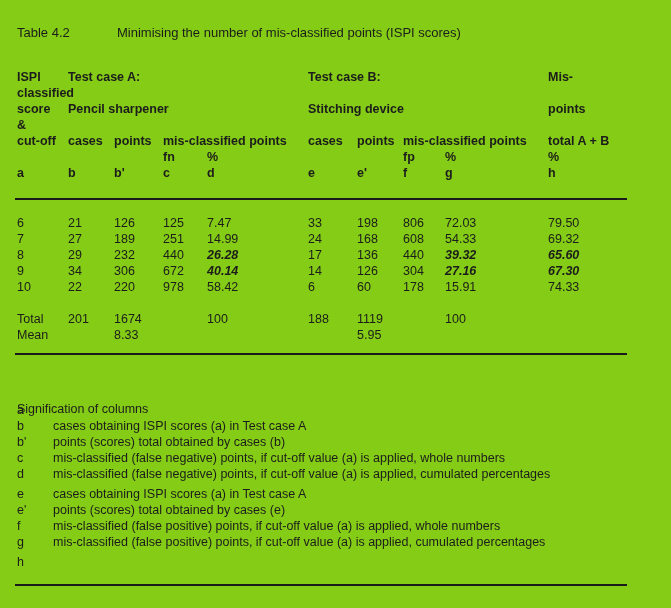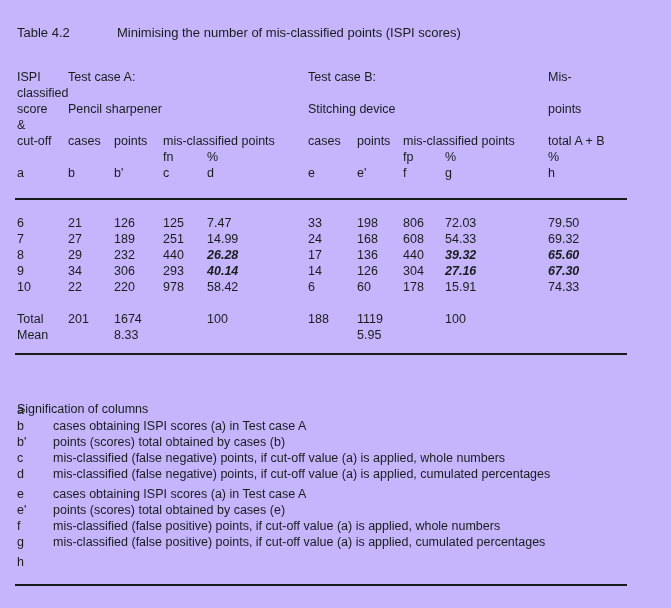--- a/index.html
+++ b/index.html
@@ -1,16 +1,16 @@
 <!DOCTYPE html>
 <html><head>
 <meta charset="utf-8">
 <style>
   html,body{margin:0;padding:0;background:#fff;}
-  .page{position:relative;width:671px;height:608px;background:#c4b5fd;overflow:hidden;
+  .page{position:relative;width:671px;height:608px;background:#84cc16;overflow:hidden;
         font-family:"Liberation Sans",sans-serif;font-size:12.5px;color:#1c1c1c;text-align:center;}
   .abs{position:absolute;}
   .line{position:relative;height:16px;}
   .cell{position:absolute;top:0;white-space:nowrap;}
   .c0{left:17px}.c1{left:68px}.c2{left:114px}.c3{left:163px}.c4{left:207px}
   .c5{left:308px}.c6{left:357px}.c7{left:403px}.c8{left:445px}.c9{left:548px}
   .em{font-weight:bold;font-style:italic;}
   .rule{position:absolute;left:15px;width:612px;height:2px;background:#1a1a1a;}
   .title{font-size:13px;}
   sub{font-size:9px;line-height:0;}
@@ -21,21 +21,21 @@
 </head>
 <body>
 
 <div class="page">
 
   <div class="abs line title" style="top:25px;left:0;width:671px;">
     <span class="cell c0">Table 4.2</span>
     <span class="cell" style="left:117px;">Minimising the number of mis-classified points (ISPI scores)</span>
   </div>
 
-  <div class="abs" style="top:70px;left:0;width:600px;">
+  <div class="abs" style="top:70px;left:0;width:600px;font-weight:bold;">
     <div class="line">
       <span class="cell c0">ISPI</span>
       <span class="cell c1">Test case A:</span>
       <span class="cell c5">Test case B:</span>
       <span class="cell c9">Mis-</span>
     </div>
     <div class="line">
       <span class="cell c0">classified</span>
     </div>
     <div class="line">
@@ -114,21 +114,21 @@
         <span class="cell c5">17</span>
         <span class="cell c6">136</span>
         <span class="cell c7">440</span>
         <span class="cell c8 em">39.32</span>
         <span class="cell c9 em">65.60</span>
       </div>
       <div class="line">
         <span class="cell c0">9</span>
         <span class="cell c1">34</span>
         <span class="cell c2">306</span>
-        <span class="cell c3">293</span>
+        <span class="cell c3">672</span>
         <span class="cell c4 em">40.14</span>
         <span class="cell c5">14</span>
         <span class="cell c6">126</span>
         <span class="cell c7">304</span>
         <span class="cell c8 em">27.16</span>
         <span class="cell c9 em">67.30</span>
       </div>
       <div class="line">
         <span class="cell c0">10</span>
         <span class="cell c1">22</span>

